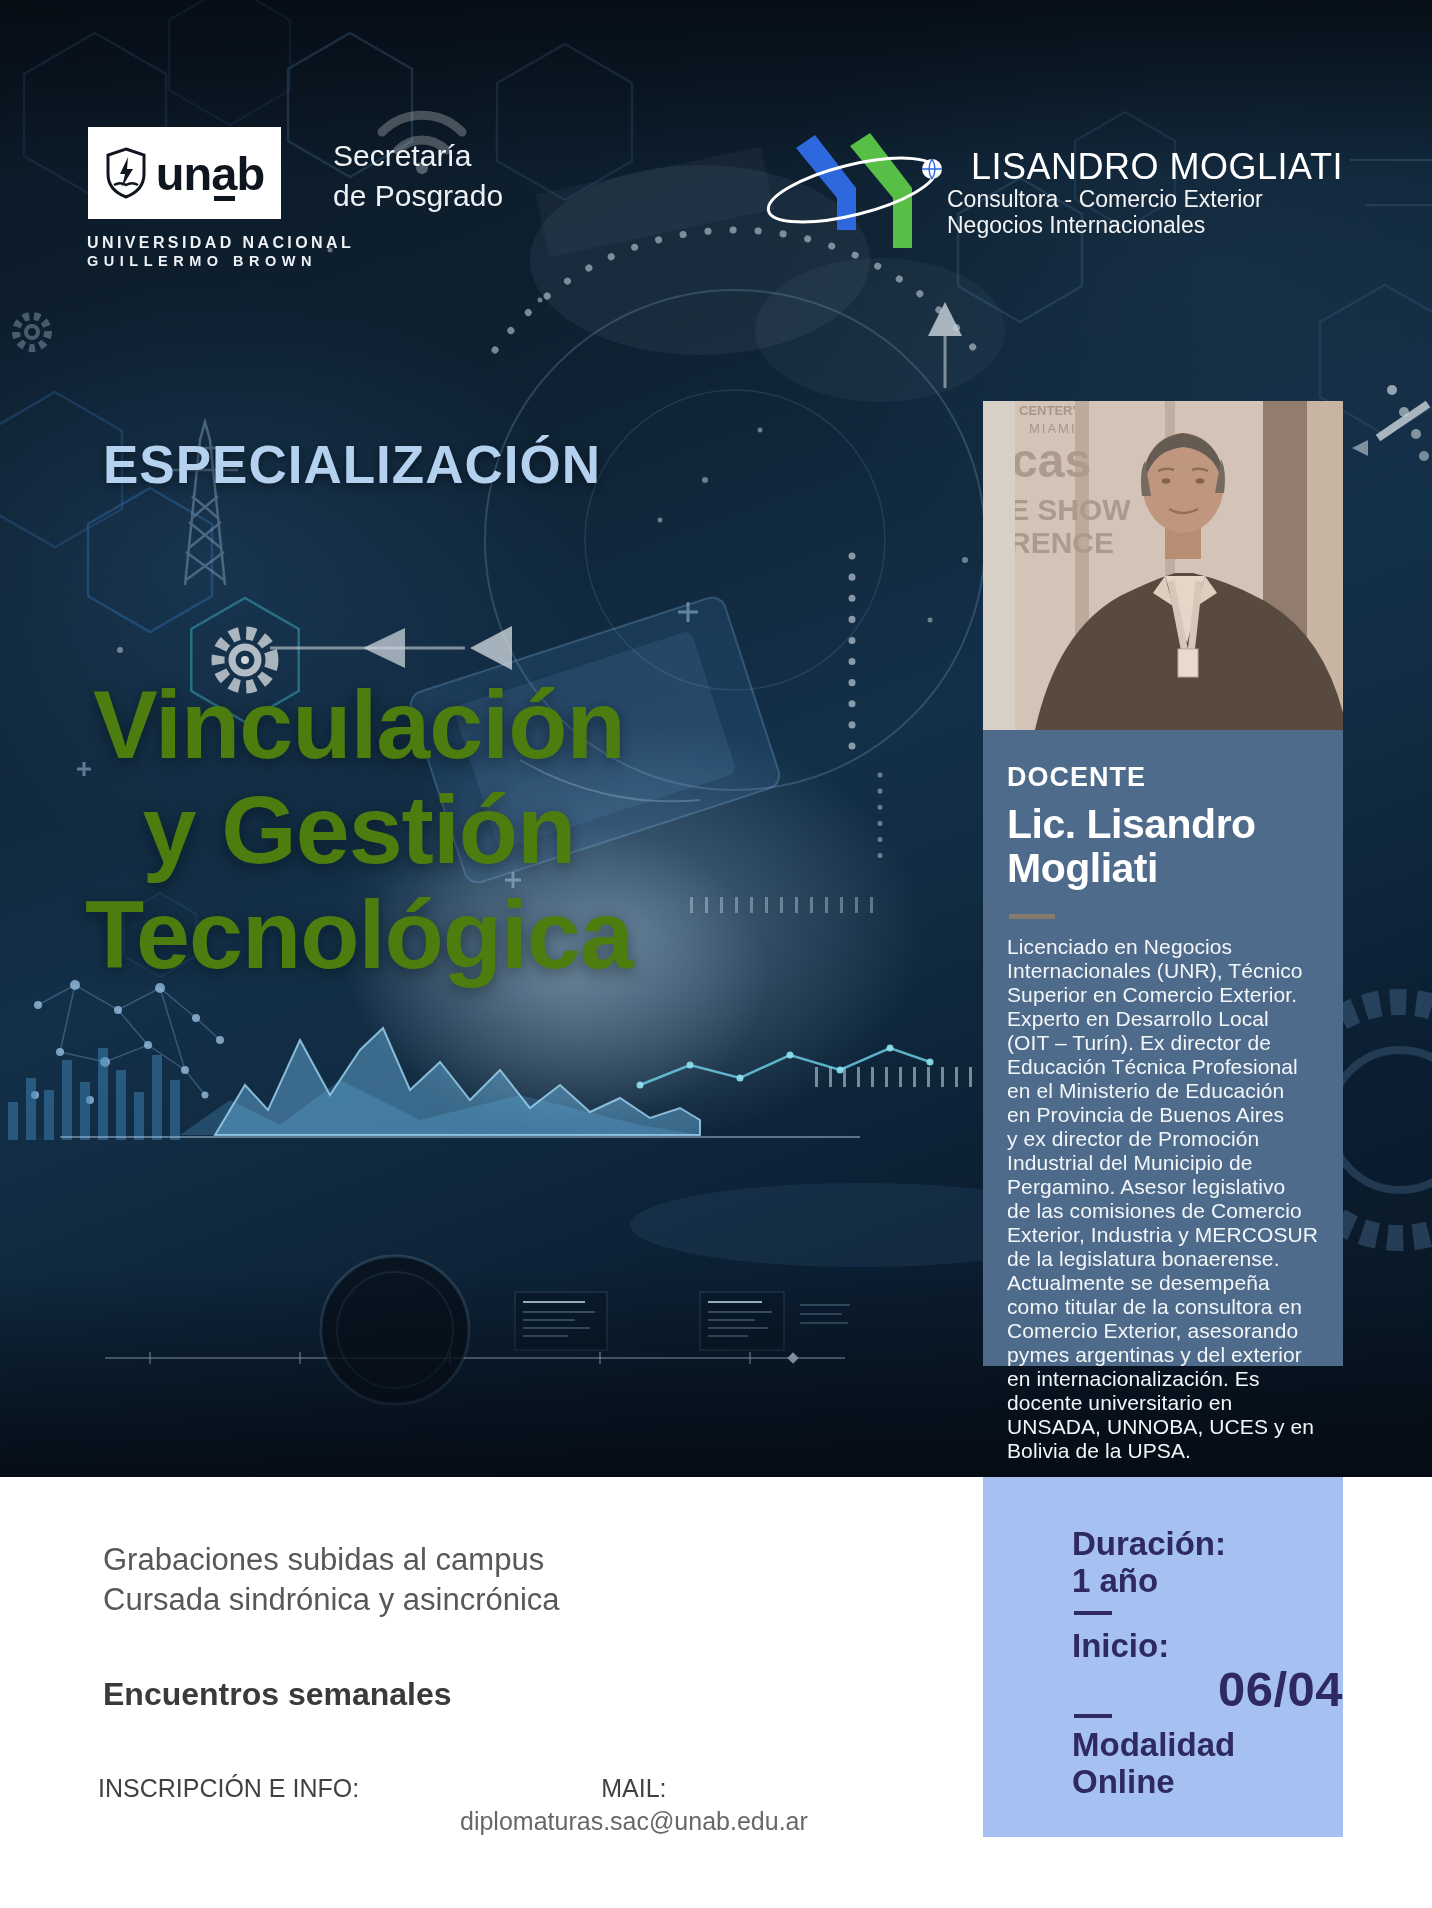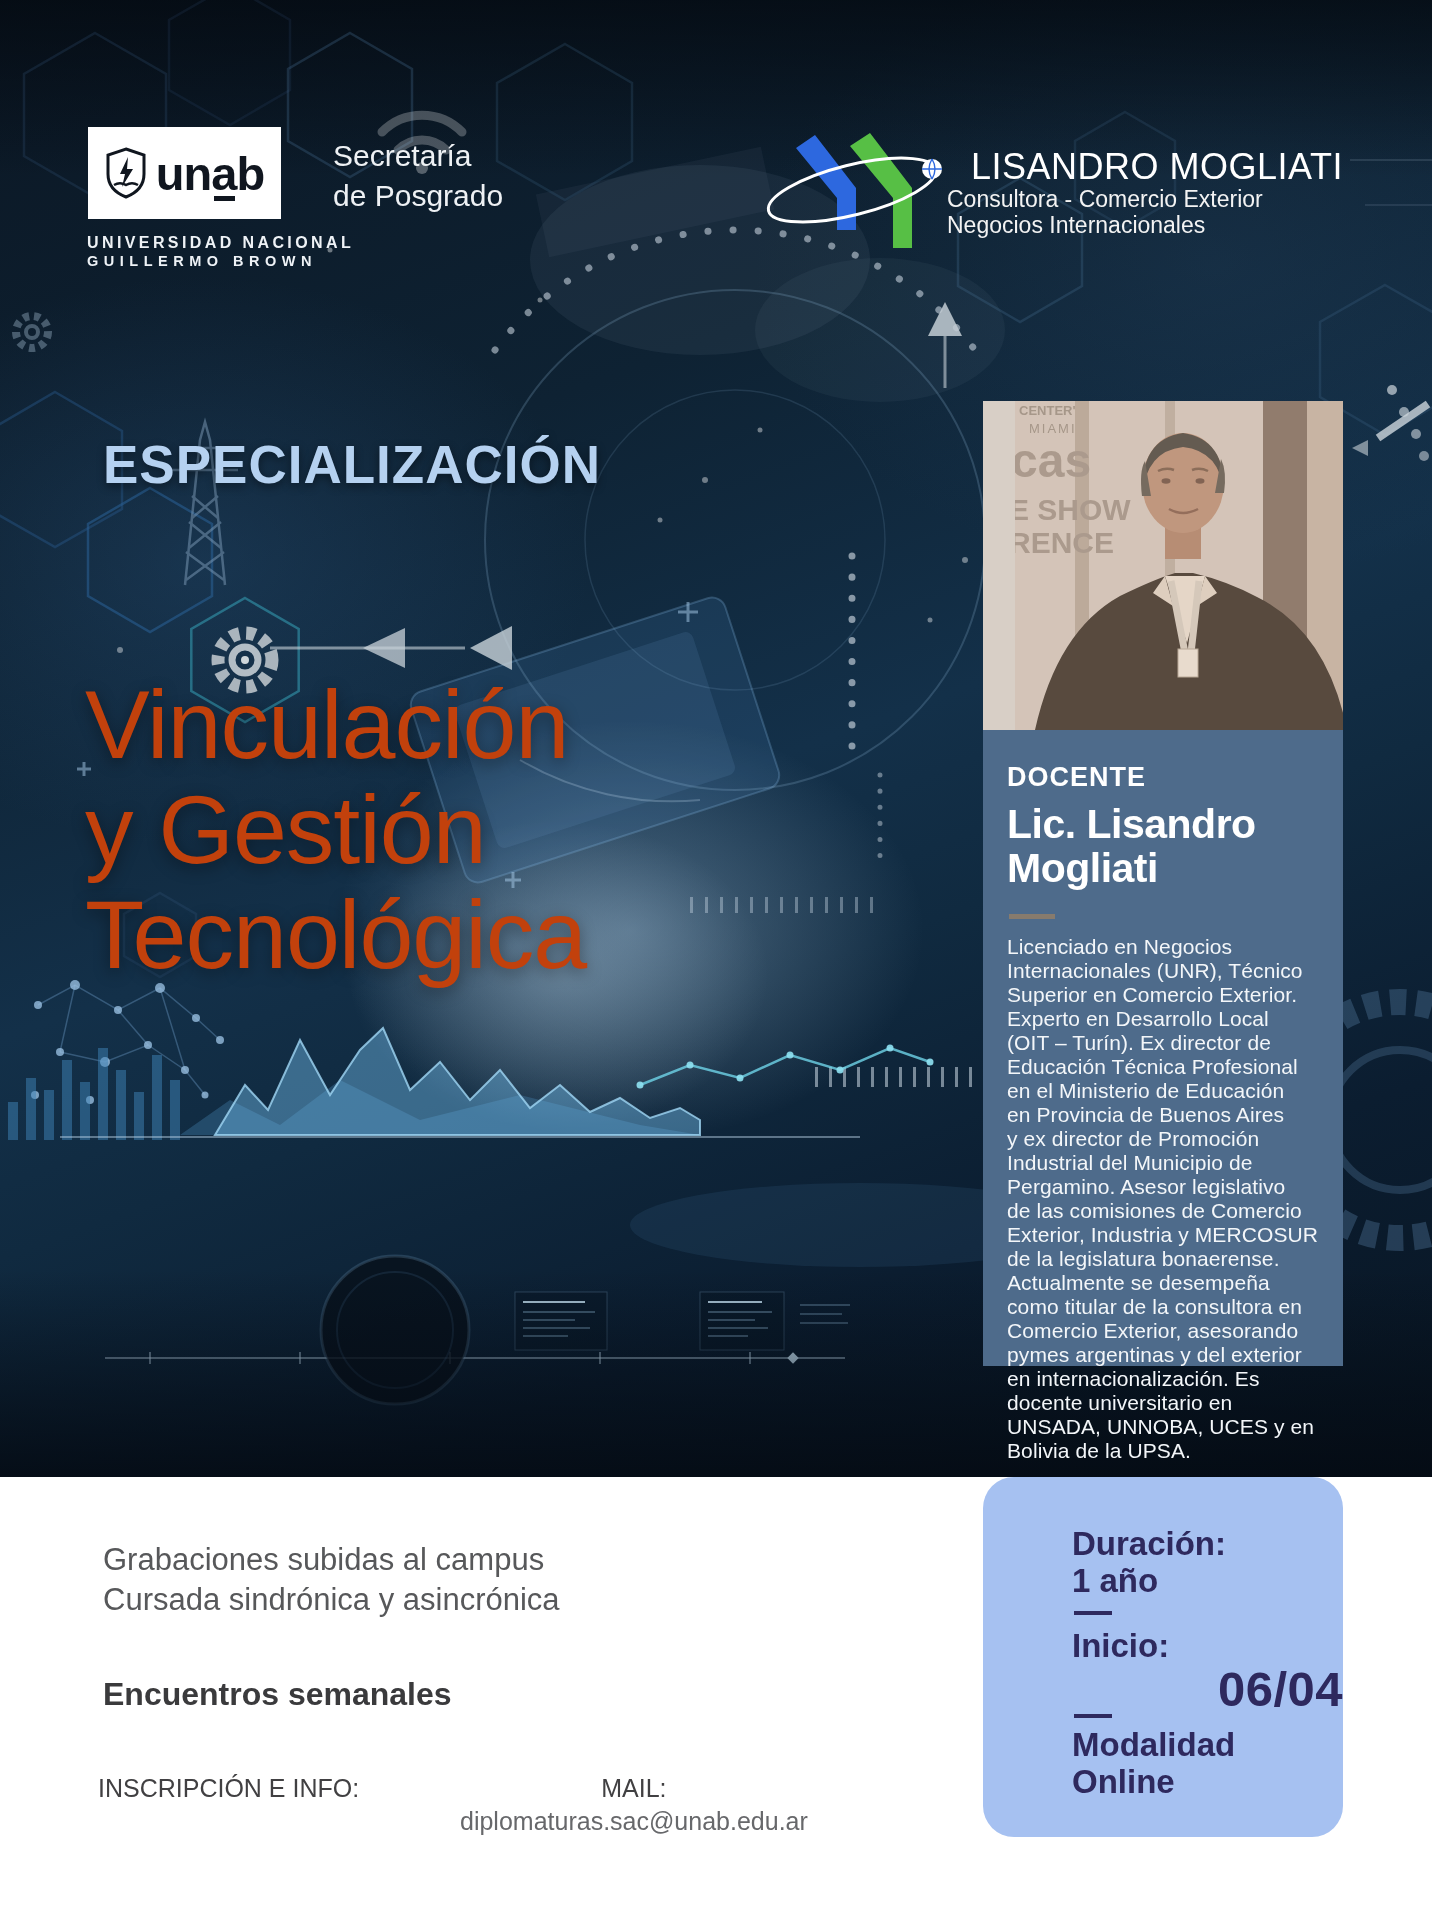--- a/index.html
+++ b/index.html
@@ -34,34 +34,34 @@
   .secretaria { position:absolute; left:333px; top:136px; color:#eef1f4; font-size:30px; line-height:40px; font-weight:400; }
 
   .mlogo { position:absolute; left:790px; top:130px; overflow:visible; }
   .consultora-text { position:absolute; left:947px; top:147px; color:#ffffff; }
   .c-name { font-size:36px; line-height:39px; letter-spacing:.5px; font-weight:400;margin-left:24px; }
   .c-sub  { font-size:23px; line-height:26px; font-weight:400; color:#f3f3f3; }
 
   
   .kicker { position:absolute; left:103px; top:434px; font-size:53px; font-weight:800; letter-spacing:1px;
     color:#b5d1f0; text-shadow:0 3px 10px rgba(0,0,0,.45); }
-  .title { position:absolute; left:85px; top:672px; font-size:97px; font-weight:400; letter-spacing:-1px;
-    color:#c2410c; line-height:105px; text-shadow:0 4px 16px rgba(0,0,0,.4); }
+  .title { position:absolute; left:85px; top:672px; font-size:97px; font-weight:700; letter-spacing:-1px;
+    color:#4d7c0f; line-height:105px; text-shadow:0 4px 16px rgba(0,0,0,.4);text-align:center; }
 
   
   .photo { position:absolute; left:983px; top:401px; width:360px; height:329px; overflow:hidden; background:#d8cfc6;padding-left:32px; }
   .panel { position:absolute; left:983px; top:730px; width:360px; height:636px; background:#4e6b8b;
     color:#ffffff; padding:32px 14px 0 24px; }
   .docente-label { font-size:27px; font-weight:700; letter-spacing:1px; line-height:30px; }
   .docente-name  { margin-top:10px; font-size:41px; font-weight:700; line-height:44px; letter-spacing:-.5px; }
   .divider { width:46px; height:5px; background:#877b6d; margin:24px 0 16px 2px; }
   .bio { font-size:21px; line-height:24px; color:#f3f6f9; white-space:pre-line; letter-spacing:.1px; }
 
   .infobox { position:absolute; left:983px; top:1477px; width:360px; height:360px; background:#a6c1f1;
-    color:#2e295e; padding:48px 0 0 89px;border-radius:31px; }
+    color:#2e295e; padding:48px 0 0 89px; }
   .d-label, .d-value { font-size:33px; font-weight:700; line-height:37px; }
   .box-divider { width:38px; height:4px; background:#2e295e; margin:12px 0 12px 2px; }
   .box-divider.second { margin:0 0 8px 2px; }
   .inicio-value { font-size:49px; font-weight:800; line-height:50px; letter-spacing:.5px;text-align:right; }
 
   
   .cursada { position:absolute; left:103px; top:1540px; font-size:31px; line-height:40px; color:#57585a; }
   .encuentros { position:absolute; left:103px; top:1676px; font-size:32px; font-weight:700; color:#3a3a3c; }
   .contact { position:absolute; top:1772px; }
   .contact .lbl { font-size:25px; font-weight:400; color:#414042; line-height:33px;text-align:center; }

